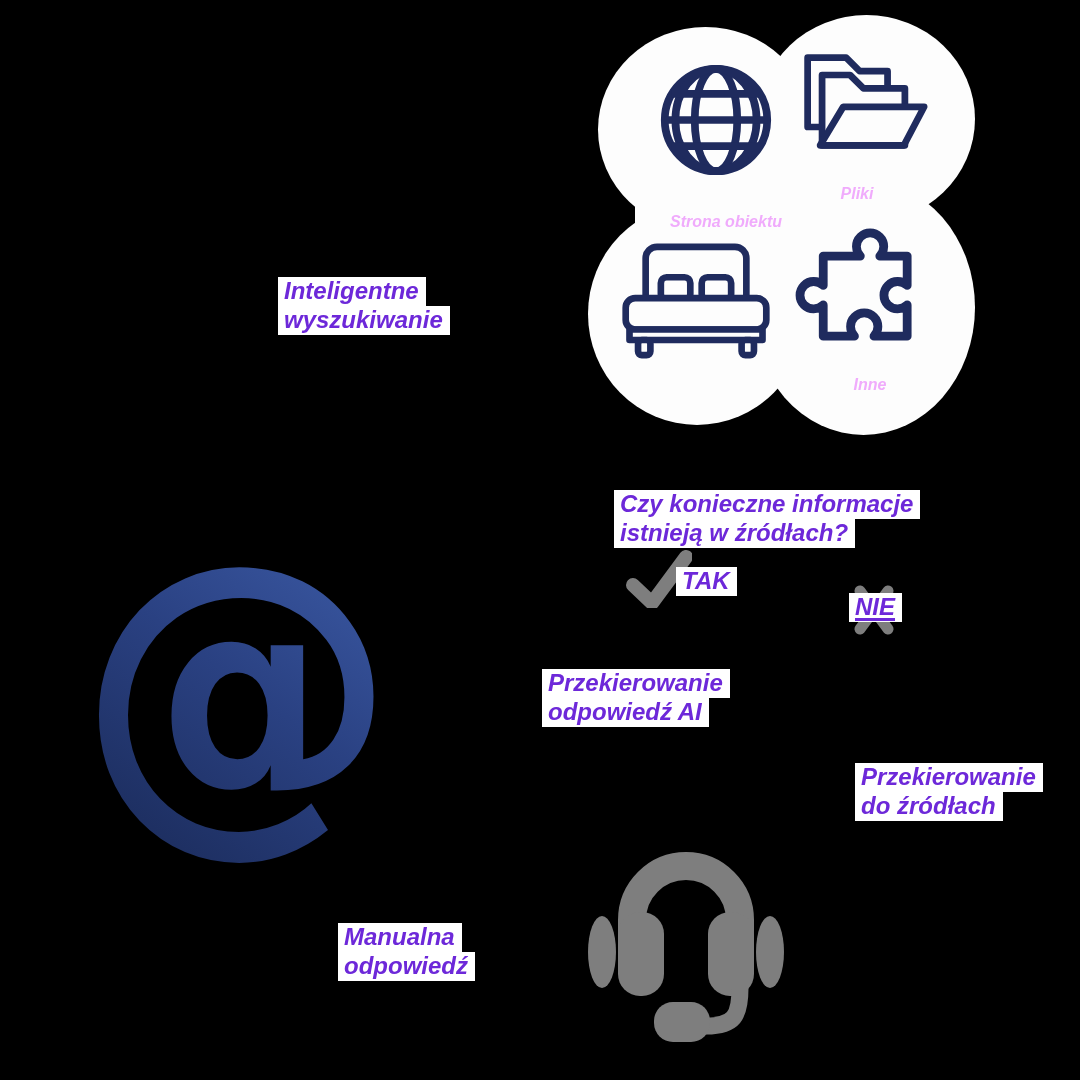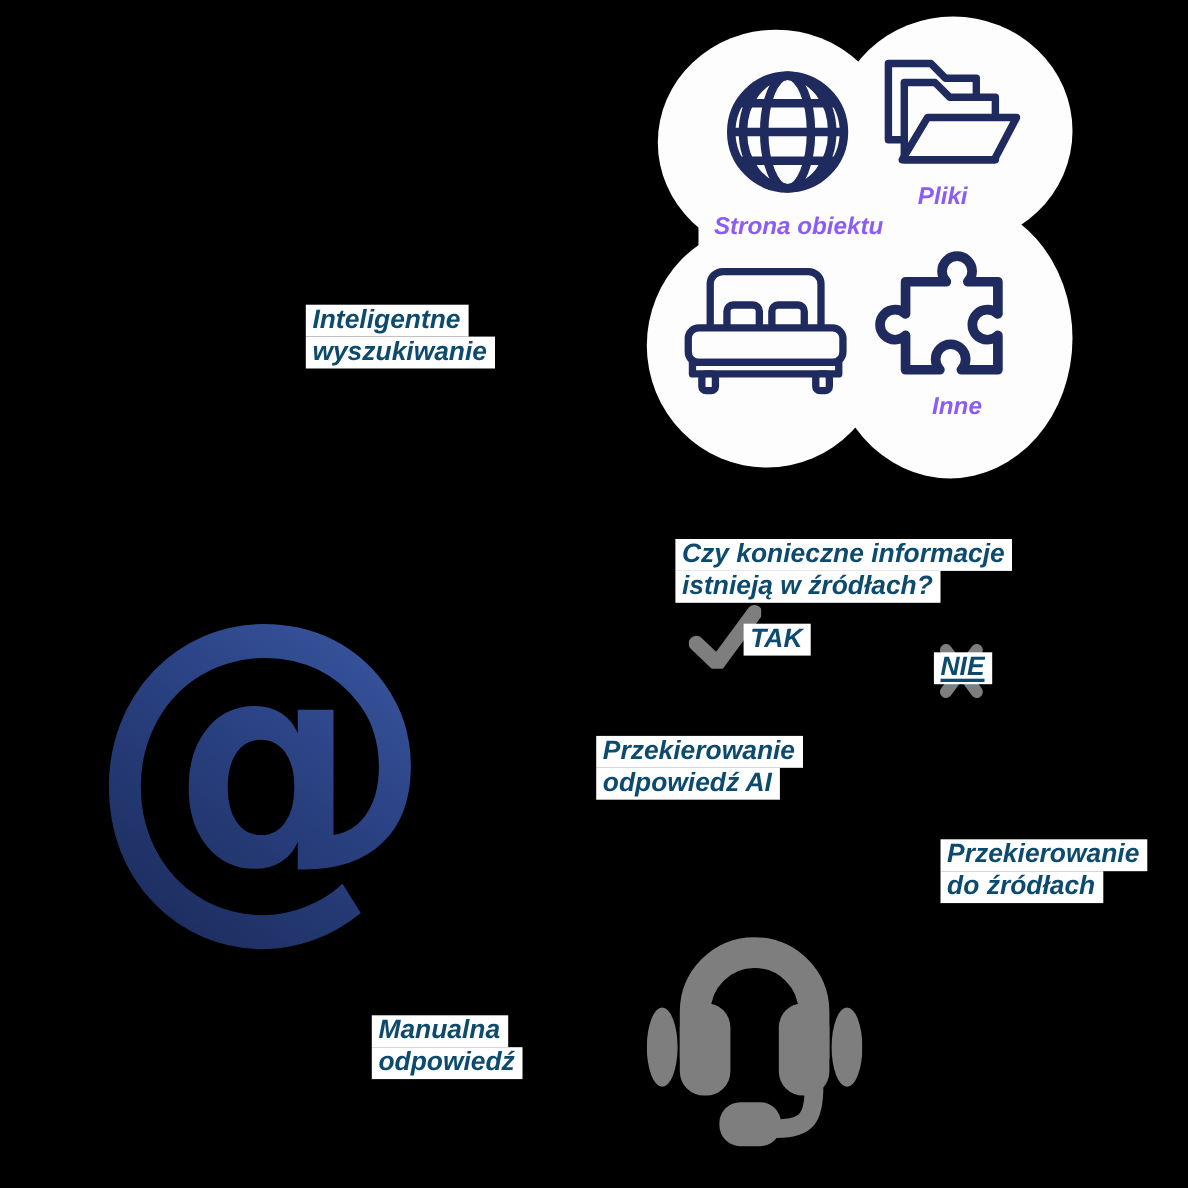--- a/index.html
+++ b/index.html
@@ -7,24 +7,24 @@
          font-family:"Liberation Sans",sans-serif;}
   
   .blob{position:absolute;left:580px;top:15px;width:395px;height:420px;}
   .lobe{position:absolute;background:#fdfdfd;border-radius:50%;}
   .lobe.l1{left:18px;top:12px;width:215px;height:205px;}
   .lobe.l2{left:178px;top:0;width:217px;height:208px;}
   .lobe.l3{left:8px;top:188px;width:218px;height:222px;}
   .lobe.l4{left:172px;top:165px;width:223px;height:255px;}
   .lobe.core{left:55px;top:55px;width:285px;height:300px;border-radius:70px;}
   .src-icon{position:absolute;}
-  .navy-label{position:absolute;color:#8b5cf6;font-style:italic;font-weight:700;
-              font-size:22px;line-height:24px;text-align:center;}
+  .navy-label{position:absolute;color:#f0abfc;font-style:italic;font-weight:700;
+              font-size:16px;line-height:24px;text-align:center;margin-top:16px;}
   
-  .glabel{position:absolute;color:#0c4a6e;font-style:italic;font-weight:700;
+  .glabel{position:absolute;color:#6d28d9;font-style:italic;font-weight:700;
           font-size:24px;line-height:26px;}
   .glabel .line{display:block;}
   .glabel .strip{display:inline-block;background:#ffffff;padding:1px 7px 2px 6px;}
   .glabel.underlined .strip{text-decoration:underline;text-decoration-thickness:3px;text-underline-offset:3px;}
   
   .abs{position:absolute;}
   
   .at-symbol{position:absolute;left:72px;top:508px;width:330px;height:370px;
              font-weight:700;font-size:318px;line-height:360px;text-align:center;
              font-family:"DejaVu Sans",sans-serif;color:#2a4182;

